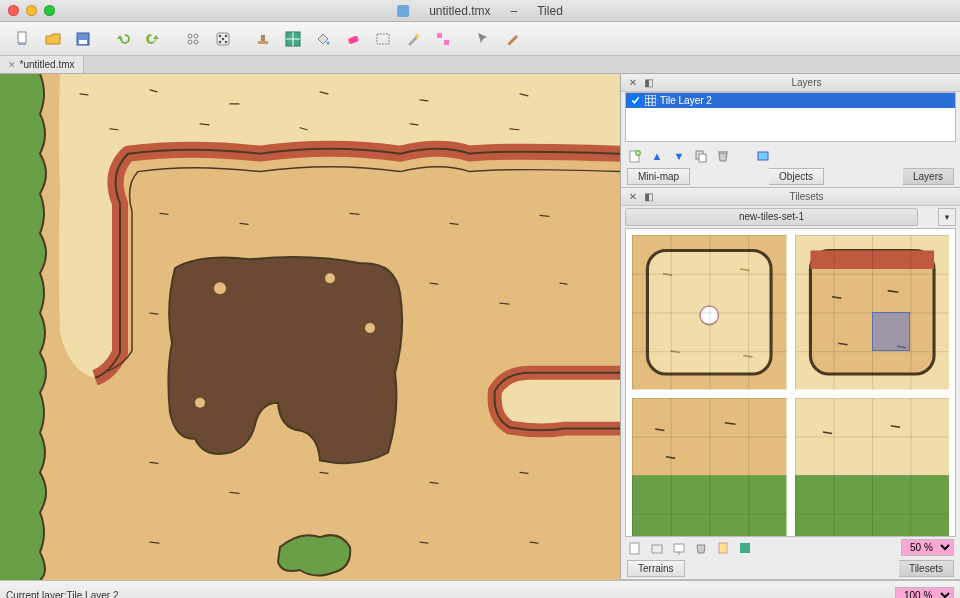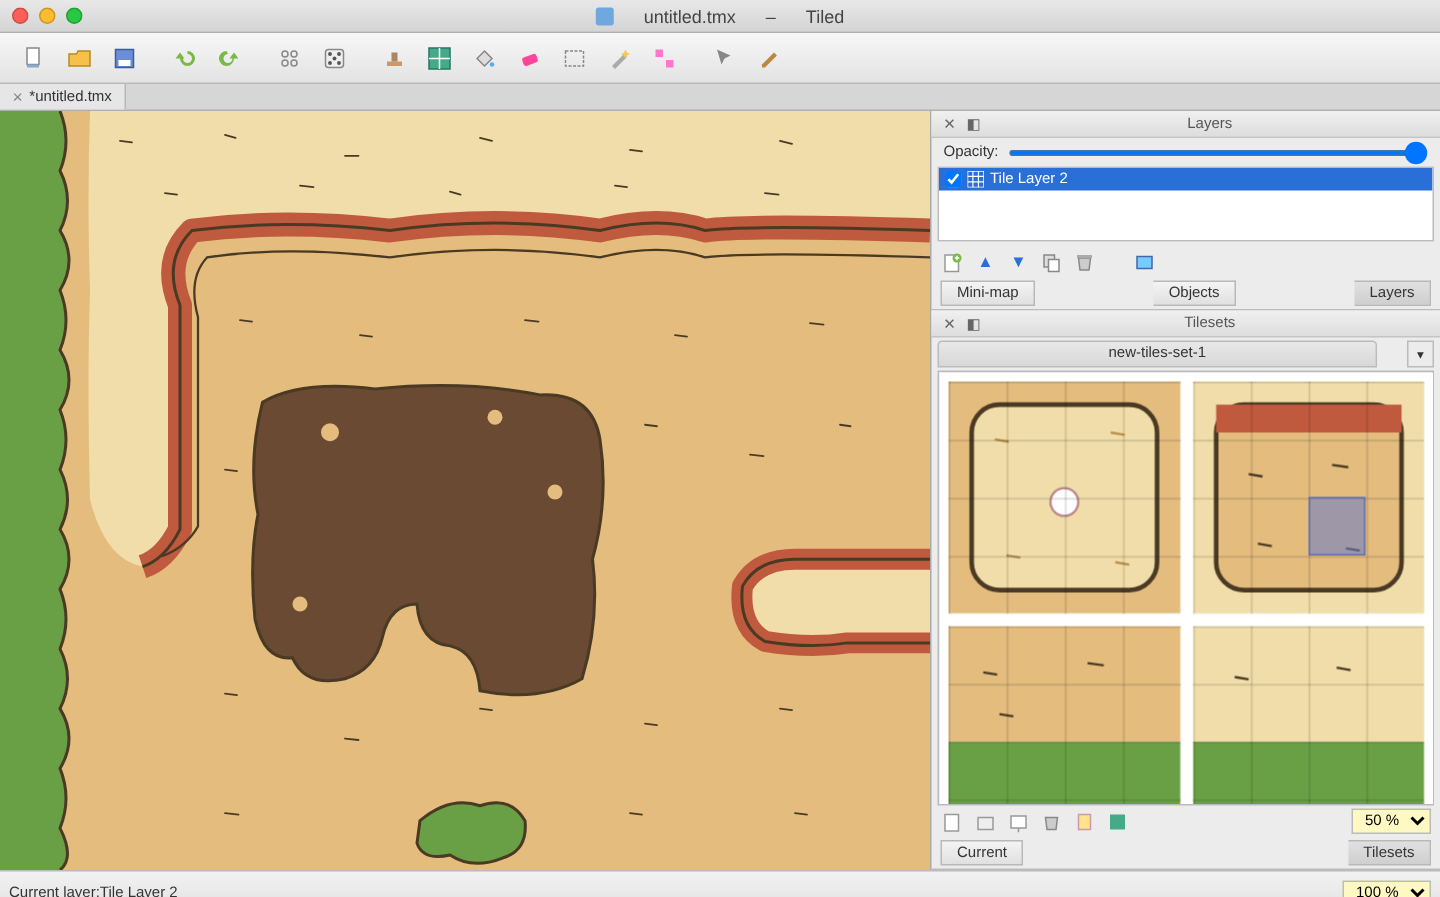--- a/index.html
+++ b/index.html
@@ -59,21 +59,21 @@
 .tileset-view { flex: 1; background: #fff; margin: 0 4px; border: 1px solid #bbb; overflow: auto; position: relative; }
 .tileset-grid { display: grid; grid-template-columns: 1fr 1fr; gap: 8px; padding: 6px; }
 .tile-thumb { position: relative; border: 0px solid #ddd; }
 .tile-thumb svg { width: 100%; height: auto; display: block; }
 .grid-overlay { position: absolute; inset: 0; pointer-events: none; }
 .grid-overlay::before { content: ""; position: absolute; inset: 0; background-image: linear-gradient(rgba(0,0,0,0.12) 1px, transparent 1px), linear-gradient(90deg, rgba(0,0,0,0.12) 1px, transparent 1px); background-size: 25% 25%; }
 .tile-sel { position: absolute; background: rgba(100,120,200,0.55); border: 1px solid #5a6fb0; }
 
 .ts-toolbar { display: flex; align-items: center; padding: 2px 6px; gap: 6px; }
 .ts-spacer { flex: 1; }
-.zoom-sel { font-size: 10px; padding: 1px 4px; border: 1px solid #bbb; background: #fef9c3; }
+.zoom-sel { font-size: 10px; padding: 1px 4px; border: 1px solid #bbb; background: #f9a8d4; }
 
 
 .statusbar { height: 30px; background: linear-gradient(#f2f2f2,#e0e0e0); border-top: 1px solid #bbb; display: flex; align-items: center; padding: 0 6px; font-size: 10px; }
 .statusbar .sp { flex: 1; }
 
 
 svg.ic { width: 16px; height: 16px; }
 </style>
 </head>
 <body>
@@ -244,24 +244,20 @@
     </svg>
   </div>
 
   <div class="right">
 
     <div class="panel">
       <div class="panel-head">
         <span class="ph-btn">✕</span>
         <span class="ph-btn">◧</span>
         <span class="ph-title">Layers</span>
-      </div>
-      <div class="opacity-row">
-        <span>Opacity:</span>
-        <input type="range" min="0" max="100" value="100" style="">
       </div>
       <div class="layers-list">
         <div class="layer-row selected">
           <input type="checkbox" checked="" style="">
           <span class="grid-ic">
               <svg viewBox="0 0 11 11">
                 <rect width="11" height="11" fill="none" stroke="#fff" stroke-width="1"></rect>
                 <path d="M0 3.6h11M0 7.3h11M3.6 0v11M7.3 0v11" stroke="#fff" stroke-width="0.8"></path>
               </svg>
             </span>
@@ -395,21 +391,21 @@
           </span>
         <span class="lt-btn">
             <svg width="14" height="14" viewBox="0 0 14 14">
               <rect x="2" y="2" width="10" height="10" fill="#4a8"></rect>
             </svg>
           </span>
         <span class="ts-spacer"></span>
         <select class="zoom-sel"><option>50 %</option></select>
       </div>
       <div class="right-tabs">
-        <span class="right-tab">Current</span>
+        <span class="right-tab">Terrains</span>
         <span class="right-tab active">Tilesets</span>
       </div>
     </div>
   </div>
 </div>
 
 <div class="statusbar">
   <span>Current layer: </span>
   <span>Tile Layer 2</span>
   <span class="sp"></span>

